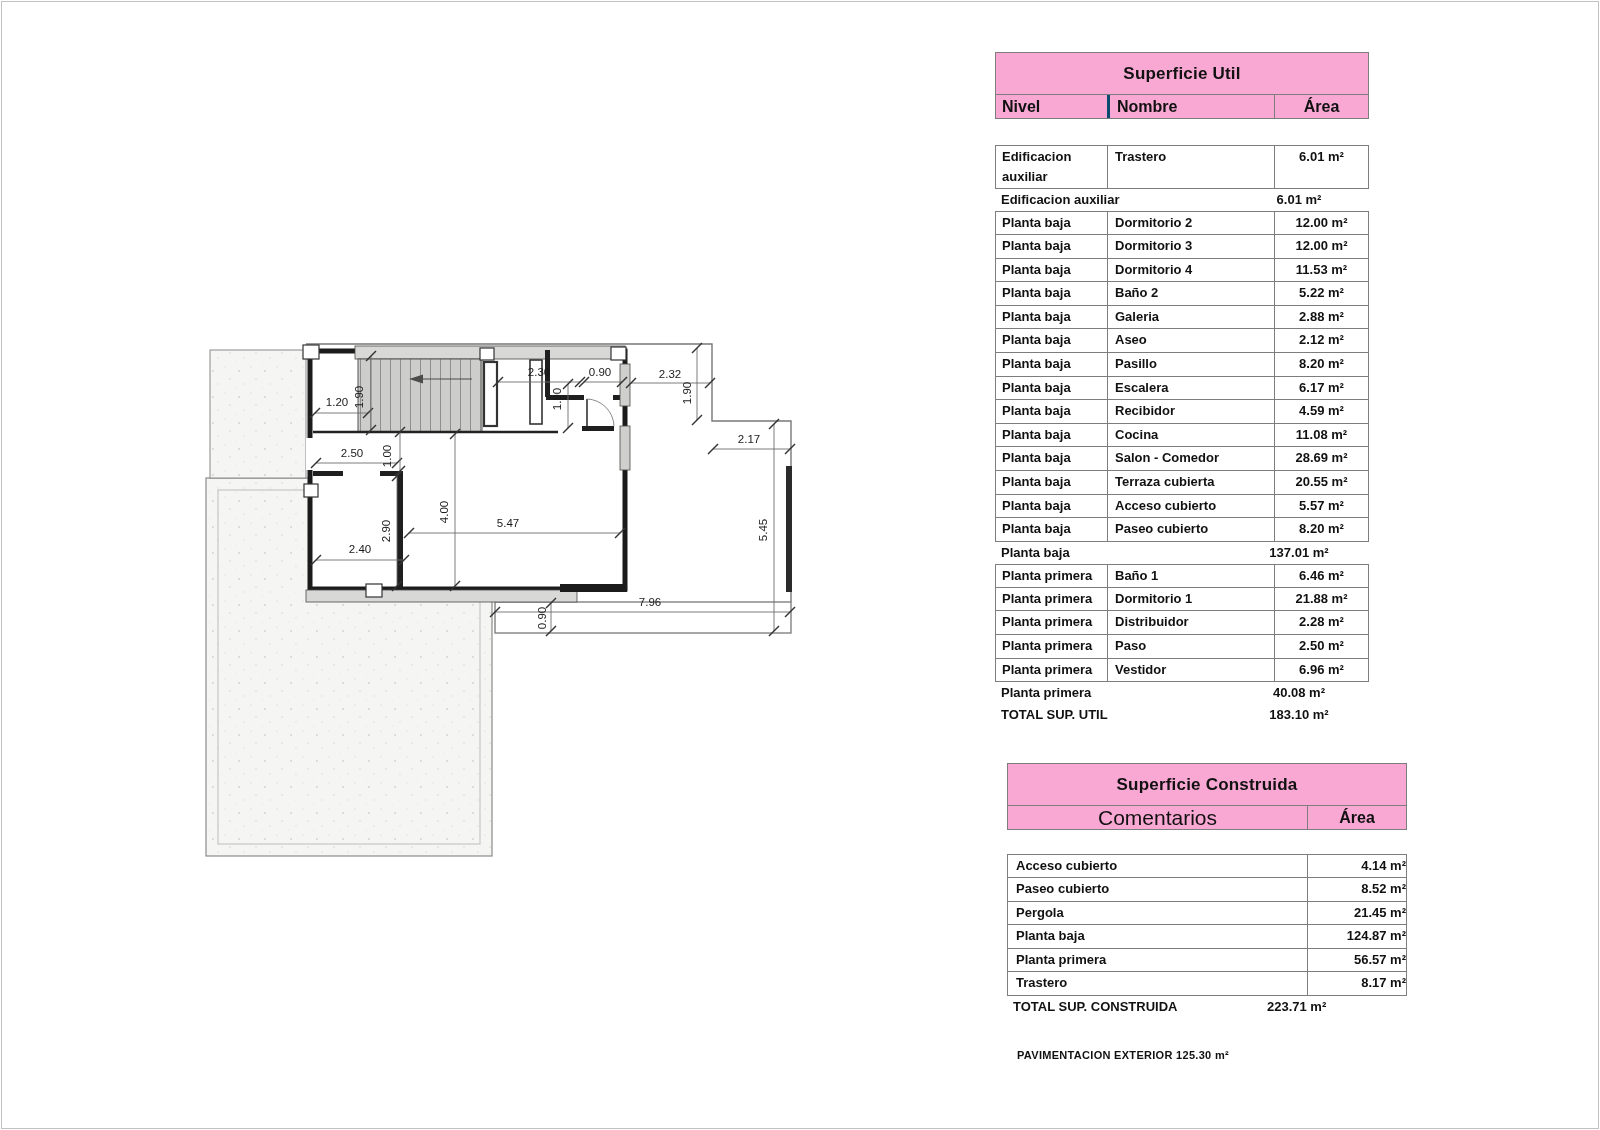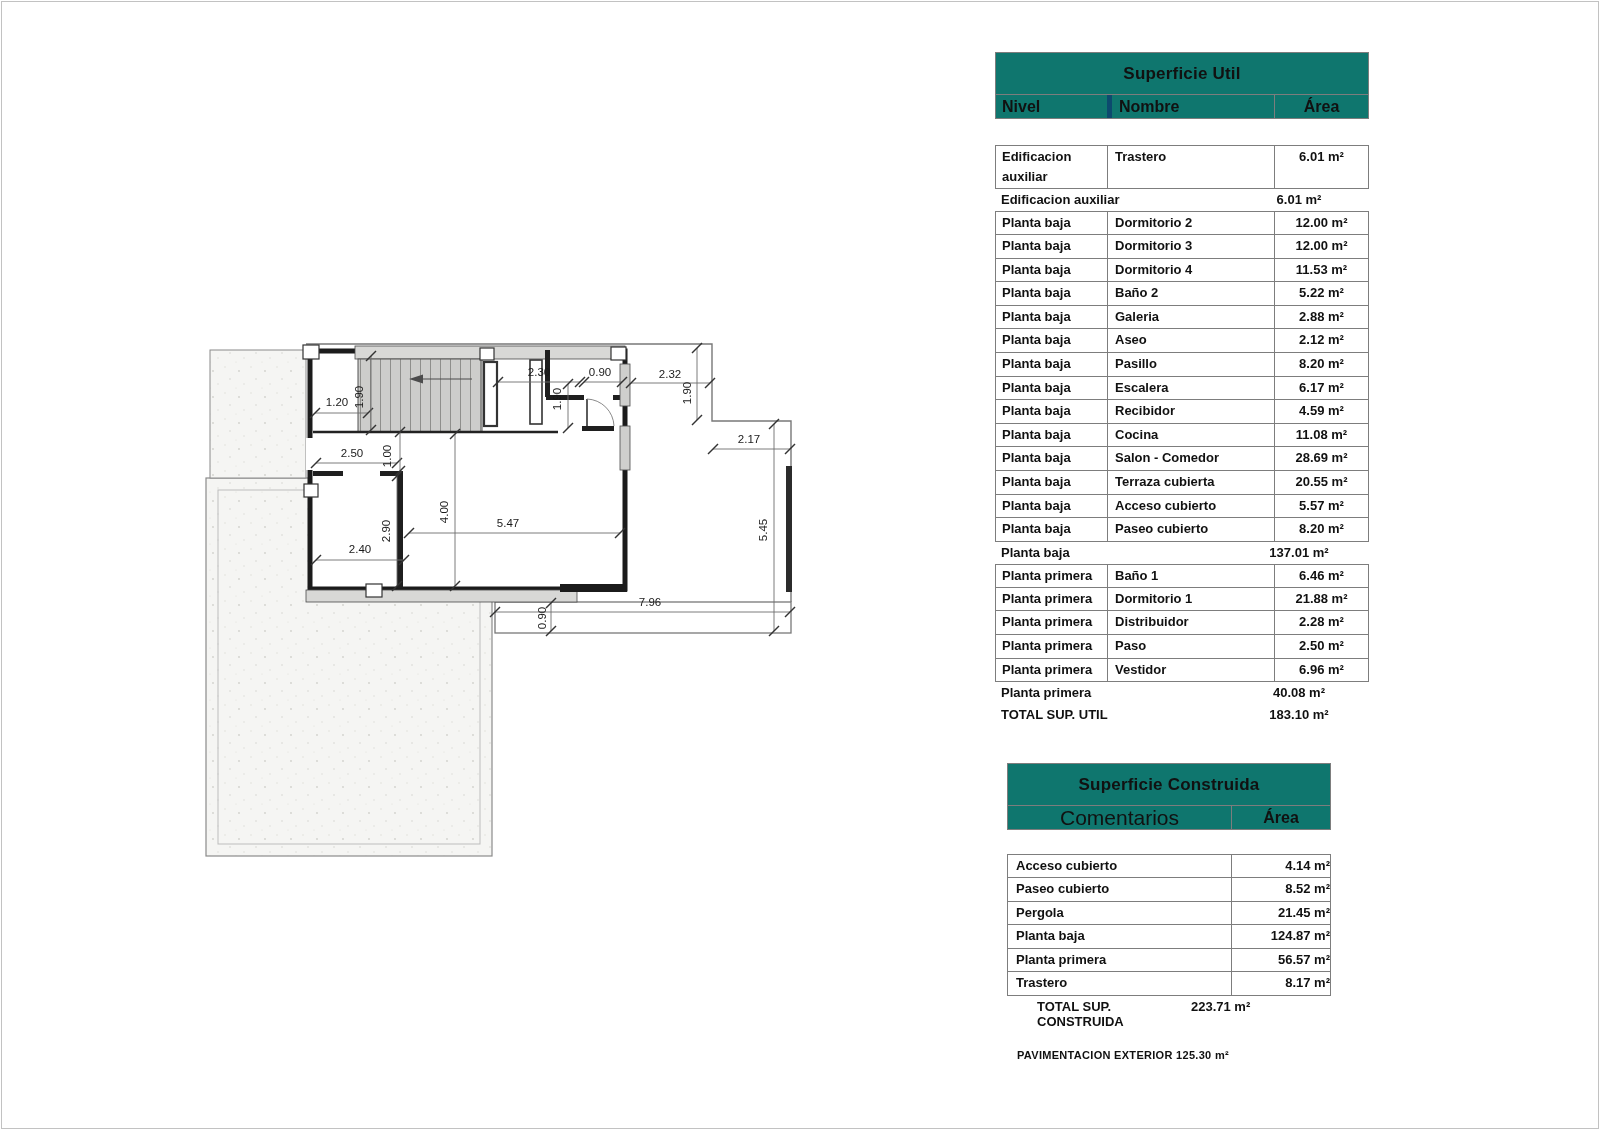--- a/index.html
+++ b/index.html
@@ -9,51 +9,51 @@
   }
   .frame{position:absolute;inset:1px;border:1px solid #c2c2c2;pointer-events:none;}
 
   
   #plan-svg{position:absolute;left:195px;top:336px;width:805px;height:548px;}
   .dim-label{font-family:"Liberation Sans",sans-serif;font-size:11.5px;fill:#1a1a1a;text-anchor:middle;}
 
   
   .tbl{position:absolute;box-sizing:border-box;}
   .tbl *{box-sizing:border-box;}
-  .t-head{border:1px solid #7d7d7d;background:#0f766e;}
+  .t-head{border:1px solid #7d7d7d;background:#f9a8d4;}
   .t-title{height:41px;display:flex;align-items:center;justify-content:center;
            font-size:17px;font-weight:700;letter-spacing:.2px;}
   .t-cols{display:flex;border-top:1px solid #7d7d7d;height:24px;align-items:center;}
   .t-cols .hc{font-size:16px;font-weight:700;}
 
   
   #t-util{left:995px;top:52px;width:374px;}
   #t-util .hc-nivel{width:111px;padding-left:6px;}
-  #t-util .hc-nombre{width:167px;padding-left:7px;border-left:5px solid #0c4a6e;height:100%;display:flex;align-items:center;}
+  #t-util .hc-nombre{width:167px;padding-left:7px;border-left:3px solid #0c4a6e;height:100%;display:flex;align-items:center;}
   #t-util .hc-area{width:94px;text-align:center;border-left:1px solid #7d7d7d;height:100%;display:flex;align-items:center;justify-content:center;}
   #t-util .rows{margin-top:26px;}
 
   .row{display:flex;align-items:flex-start;font-size:13px;font-weight:700;line-height:20px;}
   .row--data{border:1px solid #7d7d7d;border-top:0;min-height:23.6px;}
   .row--data.group-start{border-top:1px solid #7d7d7d;}
   .row--data .c-nivel{width:111px;padding:1px 2px 1px 6px;}
   .row--data .c-nombre{width:167px;padding:1px 2px 1px 7px;border-left:1px solid #7d7d7d;align-self:stretch;}
   .row--data .c-area{width:94px;text-align:center;padding:1px 0;border-left:1px solid #7d7d7d;align-self:stretch;}
   .row--summary,.row--total{min-height:22px;padding:1px 0;}
   .row--summary .c-nivel,.row--total .c-nivel{flex:1;padding-left:6px;}
   .row--summary .c-area,.row--total .c-area{width:140px;text-align:center;}
 
   
-  #t-cons{left:1007px;top:763px;width:324px;}
+  #t-cons{left:1007px;top:763px;width:400px;}
   #t-cons .hc-coment{flex:1;text-align:center;font-weight:400;font-size:21px;}
   #t-cons .hc-area{width:99px;text-align:center;border-left:1px solid #7d7d7d;height:100%;display:flex;align-items:center;justify-content:center;}
   #t-cons .rows{margin-top:24px;}
   #t-cons .row--data .c-label{flex:1;padding:1px 2px 1px 8px;}
   #t-cons .row--data .c-area2{width:99px;text-align:right;padding:1px 0;border-left:1px solid #7d7d7d;align-self:stretch;}
-  #t-cons .row--total{display:flex;min-height:24px;padding-top:3px;font-size:13px;font-weight:700;margin-left:24px;}
+  #t-cons .row--total{display:flex;min-height:24px;padding-top:3px;font-size:13px;font-weight:700;}
   #t-cons .row--total .c-label{flex:1;padding-left:6px;}
   #t-cons .row--total .c-area2{width:140px;}
 
   
   #pav-note{position:absolute;left:1017px;top:1049px;font-size:11px;font-weight:700;letter-spacing:.3px;}
 </style>
 </head>
 <body>
 
 <div class="frame"></div>

